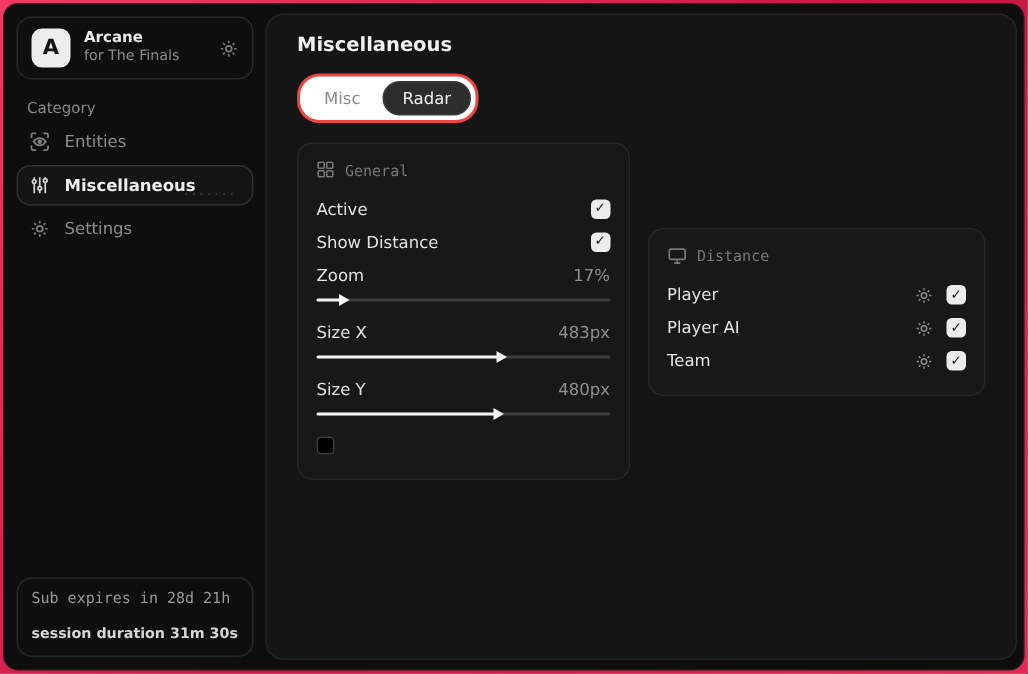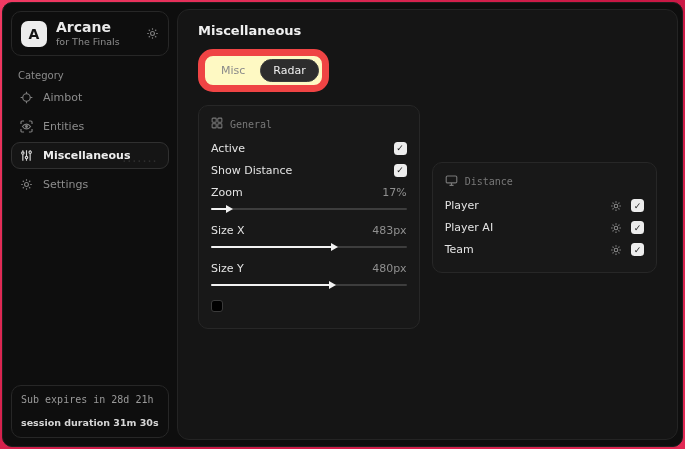--- a/index.html
+++ b/index.html
@@ -16,21 +16,21 @@
   
   .sidebar { width:174px; flex:none; display:flex; flex-direction:column; }
   .profile-card {
     margin:8px 8px 4px; border:1px solid #272727; border-radius:10px;
     padding:7px 9px; display:flex; align-items:center; gap:9px; min-height:41px;
   }
   .logo {
     width:26px; height:26px; background:#ededed; border-radius:7px; color:#141414;
     font-weight:bold; font-size:14px; display:flex; align-items:center; justify-content:center; flex:none;
   }
-  .app-name { font-size:14px; font-weight:700; color:#e9e9e9; line-height:1.2; }
+  .app-name { font-size:10px; font-weight:700; color:#e9e9e9; line-height:1.2; }
   .app-sub  { font-size:9.5px; color:#8d8d8d; line-height:1.3; }
   .profile-gear { margin-left:auto; color:#7c7c7c; display:flex; }
   .category-label { font-size:10px; color:#8a8a8a; margin:10px 0 3px 15px; }
   .nav { display:flex; flex-direction:column; gap:2px; padding:0 8px; }
   .nav-item {
     display:flex; align-items:center; gap:10px; height:27px; padding:0 8px;
     border-radius:9px; border:1px solid transparent; color:#8d8d8d; font-size:11px;
     cursor:pointer; position:relative;
   }
   .nav-item .nav-icon { display:flex; color:inherit; opacity:.9; }
@@ -39,22 +39,22 @@
   .sub-box { margin:auto 8px 8px; border:1px solid #272727; border-radius:10px; padding:8px 9px 9px; }
   .sub-line1 { font-family:"DejaVu Sans Mono","Liberation Mono",monospace; font-size:10px; color:#9a9a9a; }
   .sub-line2 { font-size:9.5px; font-weight:700; color:#d6d6d6; margin-top:12px; }
   
   .main {
     flex:1; margin:6px 4px 6px 0; background:#151515; border:1px solid #242424;
     border-radius:12px; padding:13px 20px; overflow:hidden;
   }
   .page-title { font-size:13px; font-weight:700; color:#f0f0f0; }
   .tabs {
-    display:inline-flex; align-items:flex-end; gap:2px; background:#fef9c3;
-    border:7px solid #ef4444; border-radius:15px; padding:3px; margin-top:11px;
+    display:inline-flex; align-items:flex-end; gap:2px; background:#ffffff;
+    border:2px solid #ef4444; border-radius:15px; padding:3px; margin-top:11px;
   }
   .tab { font-size:11px; color:#8a8a8a; padding:4px 12px; border-radius:12px; border:1px solid transparent; cursor:pointer; }
   .tab.active { background:#2d2d2d; border-color:#3a3a3a; color:#efefef; }
   .panels { display:flex; gap:12px; margin-top:13px; align-items:center; }
   .panel { background:#181818; border:1px solid #272727; border-radius:10px; padding:9px 12px 11px; }
   .panel-general { width:236px; }
   .panel-entities { width:240px; }
   .panel-head {
     display:flex; align-items:center; gap:7px; color:#787878;
     font-family:"DejaVu Sans Mono","Liberation Mono",monospace; font-size:10px; margin:2px 0 6px;
@@ -97,29 +97,20 @@
         <svg width="13" height="13" viewBox="0 0 16 16" fill="none" stroke="currentColor" stroke-width="1.4">
           <circle cx="8" cy="8" r="2.4"></circle>
           <path d="M8 1.5v2 M8 12.5v2 M1.5 8h2 M12.5 8h2 M3.4 3.4l1.4 1.4 M11.2 11.2l1.4 1.4 M12.6 3.4l-1.4 1.4 M4.8 11.2l-1.4 1.4"></path>
         </svg>
       </span>
     </div>
 
     <div class="category-label">Category</div>
 
     <div class="nav">
-      <div class="nav-item">
-        <span class="nav-icon">
-          <svg width="13" height="13" viewBox="0 0 16 16" fill="none" stroke="currentColor" stroke-width="1.4">
-            <circle cx="8" cy="8" r="4.6"></circle>
-            <path d="M8 0.8v2.6 M8 12.6v2.6 M0.8 8h2.6 M12.6 8h2.6"></path>
-          </svg>
-        </span>
-        <span>Aimbot</span>
-      </div>
       <div class="nav-item">
         <span class="nav-icon">
           <svg width="13" height="13" viewBox="0 0 16 16" fill="none" stroke="currentColor" stroke-width="1.4">
             <path d="M1.2 5V2.6A1.4 1.4 0 0 1 2.6 1.2H5 M11 1.2h2.4a1.4 1.4 0 0 1 1.4 1.4V5 M14.8 11v2.4a1.4 1.4 0 0 1-1.4 1.4H11 M5 14.8H2.6a1.4 1.4 0 0 1-1.4-1.4V11"></path>
             <path d="M3 8c1.4-2 3.1-3 5-3s3.6 1 5 3c-1.4 2-3.1 3-5 3s-3.6-1-5-3z"></path>
             <circle cx="8" cy="8" r="1.1" fill="currentColor"></circle>
           </svg>
         </span>
         <span>Entities</span>
       </div>

